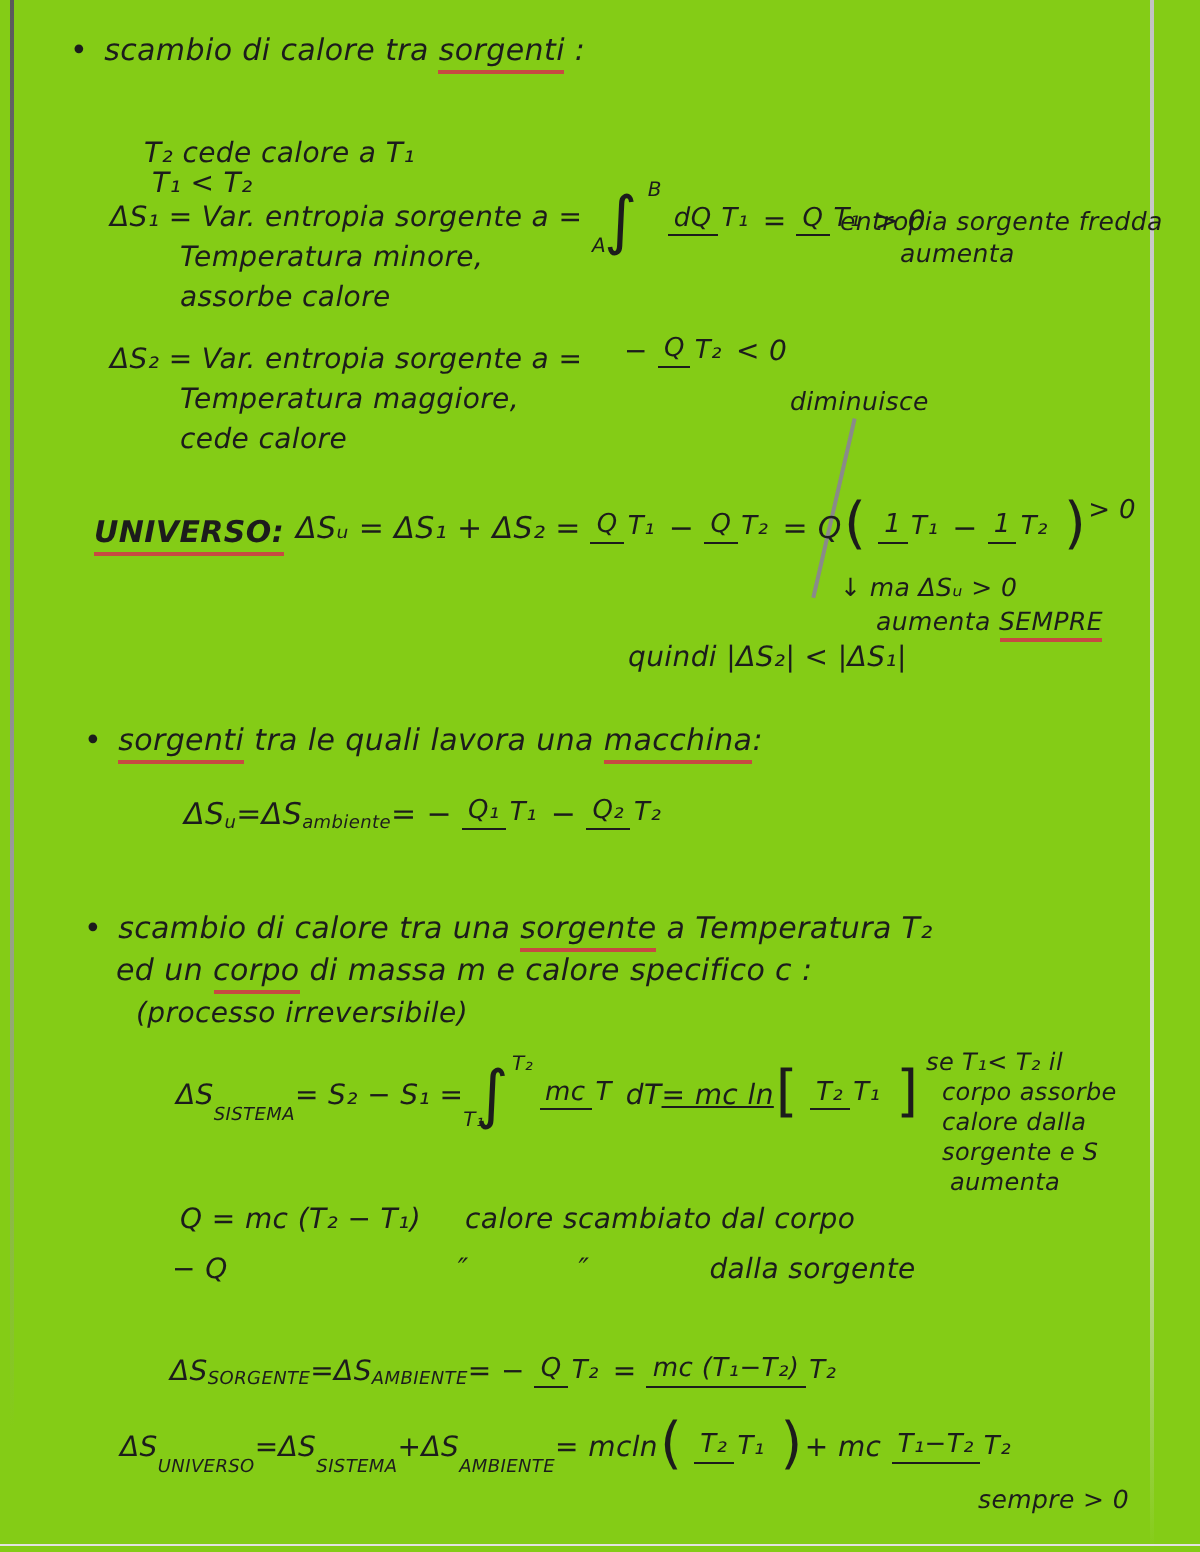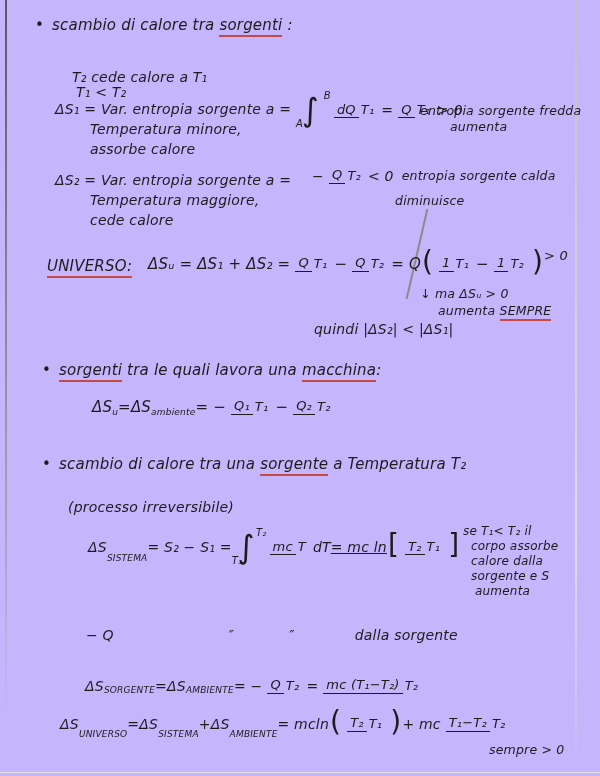--- a/index.html
+++ b/index.html
@@ -1,18 +1,18 @@
 <!DOCTYPE html>
 <html><head>
 <meta charset="utf-8">
 <style>
   html,body{margin:0;padding:0;background:#e9e8e5;}
   .canvas{
     position:relative;width:600px;height:776px;overflow:hidden;
-    background:#c4b5fd;
+    background:#84cc16;
     font-family:"DejaVu Sans", sans-serif;
     font-style:italic;
     color:#1c1c1c;
     font-size:14px;
     letter-spacing:.2px;
   }
   .trow{position:absolute;white-space:nowrap;}
   .row{position:absolute;white-space:nowrap;display:flex;align-items:center;}
   .col{display:flex;flex-direction:column;}
   .ru{border-bottom:2px solid #c74a42;padding-bottom:1px;}
@@ -77,25 +77,24 @@
   </div>
   <div class="trow" style="left:90px;top:192px;">Temperatura maggiore,</div>
   <div class="trow" style="left:90px;top:212px;">cede calore</div>
   <div class="row" style="left:312px;top:168px;">
     <span>−</span>
     <span class="frac">
         <span class="fn">Q</span>
         <span class="fd">T₂</span>
       </span>
     <span>&lt; 0</span>
-    <span class="note" style="margin-left:8px;">entropia sorgente calda</span>
   </div>
   <div class="trow note" style="left:395px;top:193px;">diminuisce</div>
 
-  <div class="trow" style="left:47px;top:257px;font-size:15px;">
+  <div class="trow" style="left:47px;top:257px;font-size:15px;font-weight:bold;">
     <span class="ru">UNIVERSO:</span>
   </div>
   <div class="row" style="left:148px;top:250px;font-size:15px;">
     <span>ΔSᵤ = ΔS₁ + ΔS₂ =</span>
     <span class="frac">
         <span class="fn">Q</span>
         <span class="fd">T₁</span>
       </span>
     <span>−</span>
     <span class="frac">
@@ -140,20 +139,23 @@
       </span>
     <span>−</span>
     <span class="frac">
         <span class="fn">Q₂</span>
         <span class="fd">T₂</span>
       </span>
   </div>
 
   <div class="trow" style="left:42px;top:455px;font-size:15px;">
     <span class="bullet">•</span><span>scambio di calore tra una </span><span class="ru">sorgente</span><span> a Temperatura T₂</span>
+  </div>
+  <div class="trow" style="left:58px;top:476px;font-size:15px;">
+    <span>ed un </span><span class="ru">corpo</span><span> di massa m e calore specifico c :</span>
   </div>
   <div class="trow" style="left:68px;top:499px;">(processo irreversibile)</div>
 
   <div class="row" style="left:88px;top:533px;">
     <span>ΔS</span>
       <span class="sw">SISTEMA</span>
     <span> = S₂ − S₁ =</span>
     <span class="intg"><span class="isup">T₂</span><span class="isym">∫</span><span class="isub">T₁</span></span>
     <span class="frac">
         <span class="fn">mc</span>
@@ -169,20 +171,23 @@
     <span class="bp">]</span>
   </div>
   <div class="trow note col" style="left:463px;top:524px;font-size:12px;line-height:1.25;">
     <span>se T₁&lt; T₂ il</span>
     <span style="margin-left:8px;">corpo assorbe</span>
     <span style="margin-left:8px;">calore dalla</span>
     <span style="margin-left:8px;">sorgente e S</span>
     <span style="margin-left:12px;">aumenta</span>
   </div>
 
+  <div class="trow" style="left:90px;top:602px;">
+    <span>Q =  mc (T₂ − T₁)</span><span class="gap4">calore scambiato dal corpo</span>
+  </div>
   <div class="trow" style="left:86px;top:627px;">
     <span>− Q</span><span class="gap1">″</span><span class="gap2">″</span><span class="gap3">dalla sorgente</span>
   </div>
 
   <div class="row" style="left:85px;top:678px;">
     <span>ΔS</span>
       <span class="sw">SORGENTE</span>
     <span> = </span>
     <span>ΔS</span>
       <span class="sw">AMBIENTE</span>

